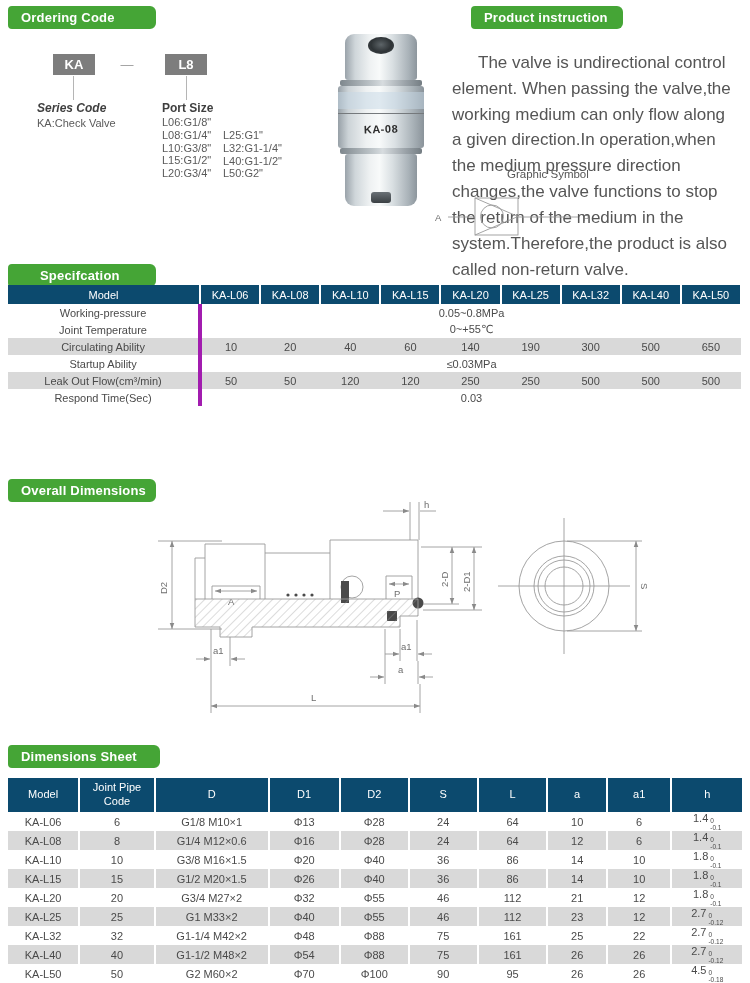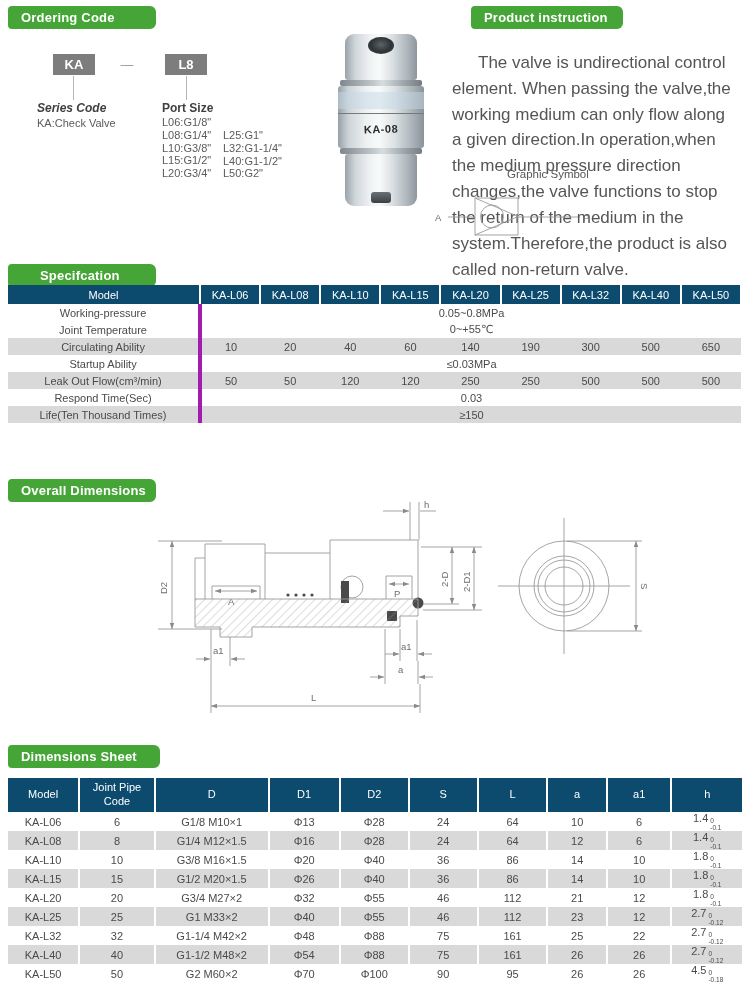--- a/index.html
+++ b/index.html
@@ -207,24 +207,20 @@
           <td>250</td>
           <td>250</td>
           <td>500</td>
           <td>500</td>
           <td>500</td>
         </tr>
         <tr>
           <td class="rlabel">Respond Time(Sec)</td>
           <td colspan="9">0.03</td>
         </tr>
-        <tr class="alt">
-          <td class="rlabel">Life(Ten Thousand Times)</td>
-          <td colspan="9">≥150</td>
-        </tr>
       </tbody>
   </table>
 
   <div class="banner" style="left:8px; top:479px; width:148px;">Overall Dimensions</div>
 
   <svg class="draw" width="750" height="255" viewBox="0 0 750 255">
     <defs>
       <marker id="ar" viewBox="0 0 10 10" refX="9" refY="5" markerWidth="7.5" markerHeight="7.5" orient="auto-start-reverse">
         <path d="M0,1.6 L9,5 L0,8.4 z" fill="#8a8a8a"></path>
       </marker>
@@ -352,21 +348,21 @@
           <td>10</td>
           <td>6</td>
           <td><span class="tolwrap"><span>1.4</span><span class="tol">
                 <span>0</span>
                 <span>-0.1</span>
               </span></span></td>
         </tr>
         <tr class="alt">
           <td>KA-L08</td>
           <td>8</td>
-          <td>G1/4 M12×1.5</td>
+          <td>G1/4 M12×0.6</td>
           <td>Φ16</td>
           <td>Φ28</td>
           <td>24</td>
           <td>64</td>
           <td>12</td>
           <td>6</td>
           <td><span class="tolwrap"><span>1.4</span><span class="tol">
                 <span>0</span>
                 <span>-0.1</span>
               </span></span></td>

